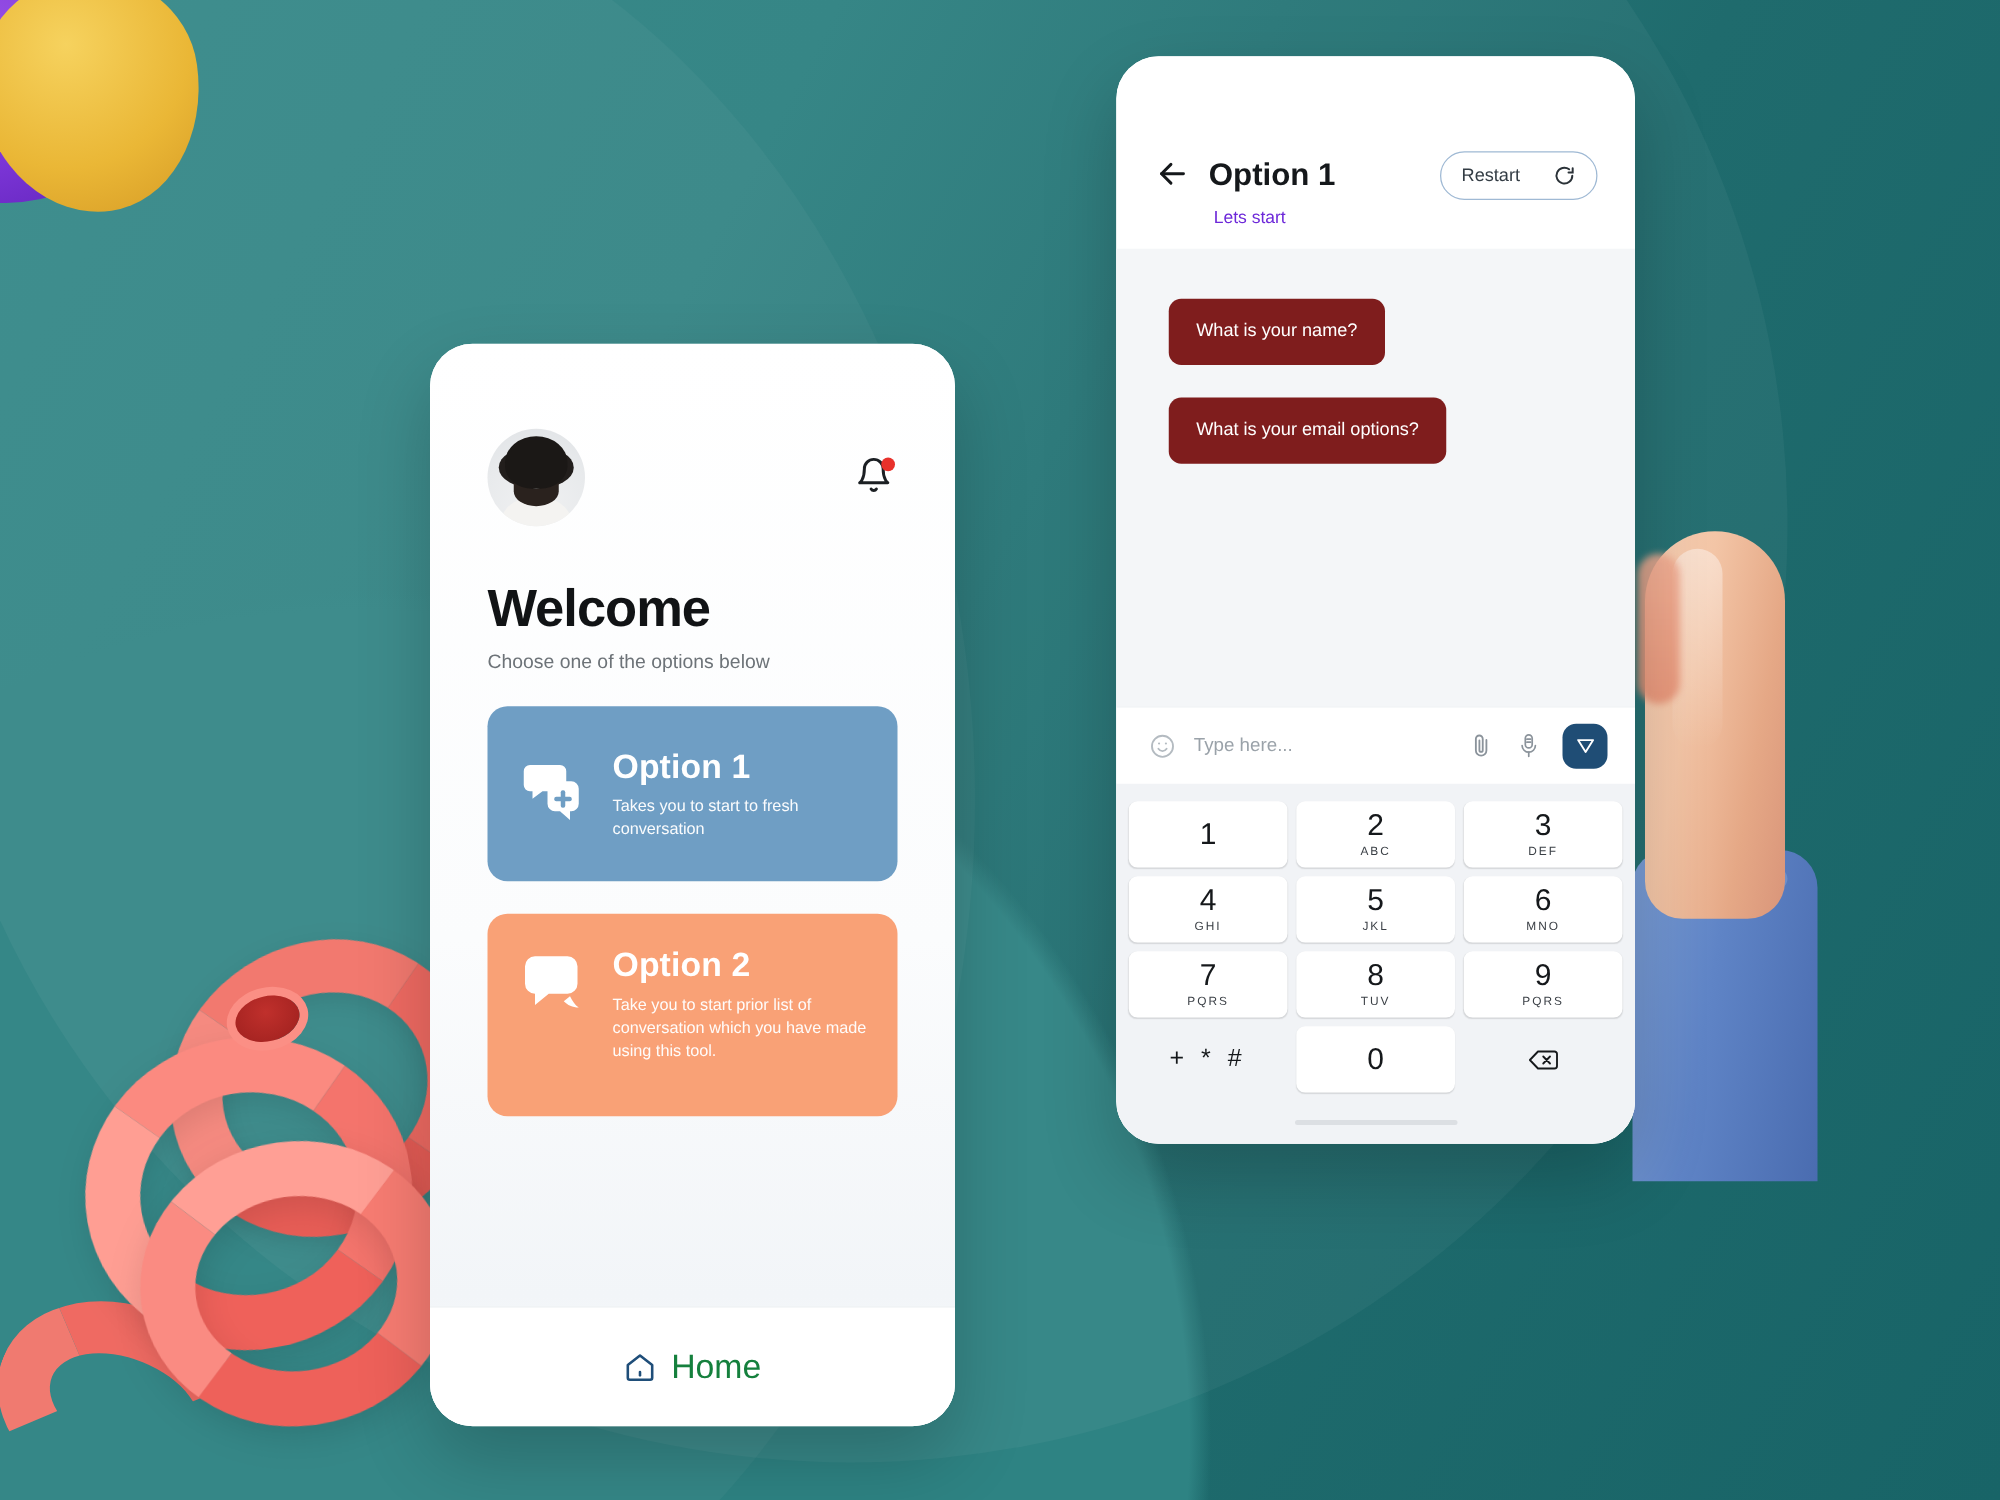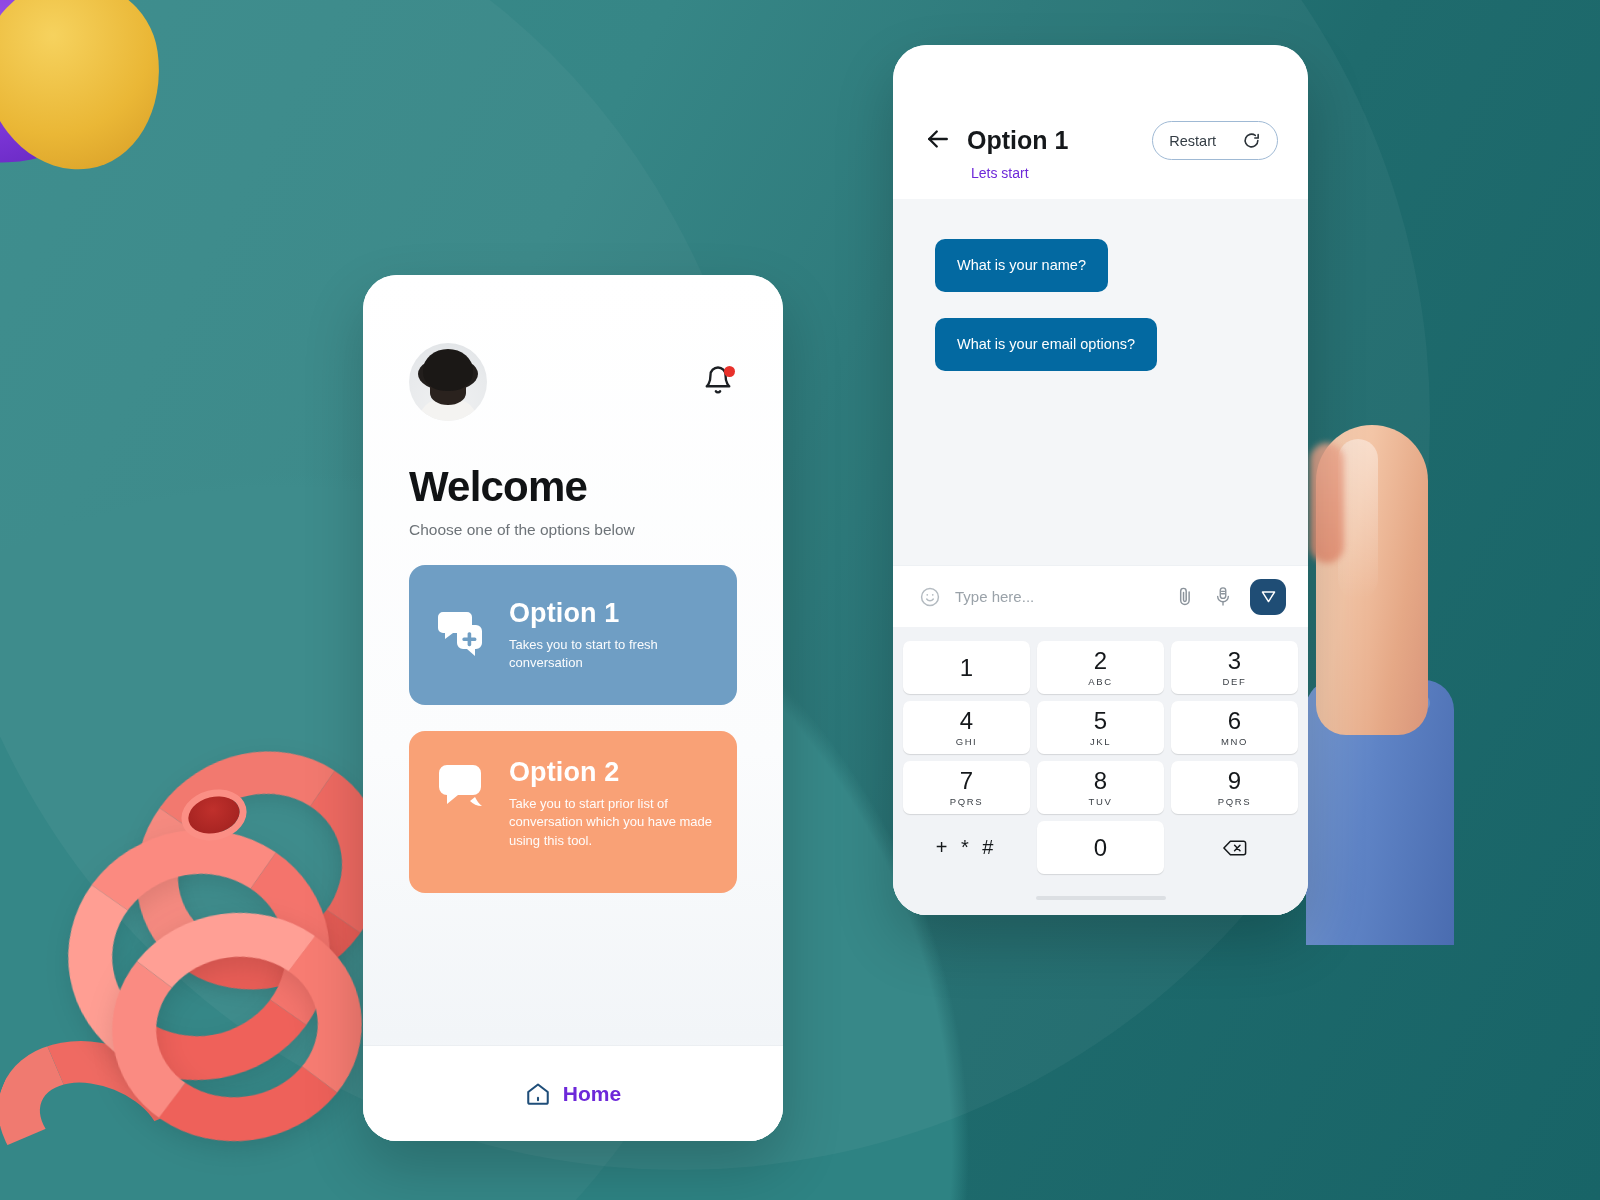--- a/index.html
+++ b/index.html
@@ -140,21 +140,21 @@
   
   .phone {
     position:absolute;
     background:#ffffff;
     border-radius:34px;
     box-shadow:0 26px 60px rgba(0,0,0,.20);
     overflow:hidden;
   }
 
   
-  .phone-left { left:363px; top:275px; width:420px; height:866px; }
+  .phone-left { left:344px; top:275px; width:420px; height:866px; }
   .welcome-body {
     height:100%; display:flex; flex-direction:column;
     background:linear-gradient(180deg,#ffffff 0%,#fbfcfd 55%,#f2f5f8 88%,#ffffff 100%);
   }
   .wl-top { padding:68px 46px 0 46px; flex:1; }
   .wl-row { display:flex; align-items:center; justify-content:space-between; }
   .avatar {
     width:78px; height:78px; border-radius:50%;
     background:radial-gradient(circle at 50% 78%, #f0f1f2 0%, #e8eaec 60%, #dfe2e5 100%);
     overflow:hidden; position:relative; flex:none;
@@ -213,21 +213,21 @@
   .opt-icon svg { width:58px; height:58px; display:block; }
   .opt-title { font-size:27px; font-weight:bold; letter-spacing:.1px; }
   .opt-desc { margin-top:7px; font-size:13px; line-height:1.42; opacity:.97; }
 
   .wl-nav {
     height:96px; border-top:1px solid #eceff2;
     display:flex; align-items:center; justify-content:center; gap:12px;
     background:#fff; cursor:pointer;
   }
   .wl-nav svg { width:26px; height:26px; display:block; }
-  .wl-nav-label { font-size:21px; font-weight:bold; color:#6d28d9; }
+  .wl-nav-label { font-size:27px; font-weight:normal; color:#15803d; }
 
   
   .phone-right { left:893px; top:45px; width:415px; height:870px; }
   .chat-body { height:100%; display:flex; flex-direction:column; background:#fff; }
   .chat-head { padding:76px 30px 18px 30px; }
   .ch-row { display:flex; align-items:center; }
   .back-arrow { width:34px; height:34px; cursor:pointer; }
   .back-arrow svg { width:30px; height:30px; display:block; }
   .ch-title { font-size:25px; font-weight:bold; color:#15181b; margin-left:10px; }
   .restart-btn {
@@ -237,21 +237,21 @@
   }
   .restart-btn svg { width:19px; height:19px; display:block; }
   .ch-sub { margin-left:48px; margin-top:5px; font-size:14px; color:#6d28d9; }
 
   .chat-area {
     background:#f4f6f8; flex:1; padding:40px 0 30px 0;
     display:flex; flex-direction:column; gap:26px; overflow:hidden;
   }
   .bub { max-width:250px; padding:17px 22px; font-size:14.5px; line-height:1.3; color:#fff; }
   .bub-bot {
-    background:#0369a1; border-radius:10px 10px 10px 10px;
+    background:#7f1d1d; border-radius:10px 10px 10px 10px;
     margin-left:42px; align-self:flex-start;
   }
   .bub-user {
     background:#1f4d75; border-radius:10px;
     margin-right:28px; align-self:flex-end; min-width:180px;
   }
 
   .input-bar {
     height:62px; background:#fff; display:flex; align-items:center;
     padding:0 22px 0 26px; gap:14px; border-top:1px solid #eef1f4;

